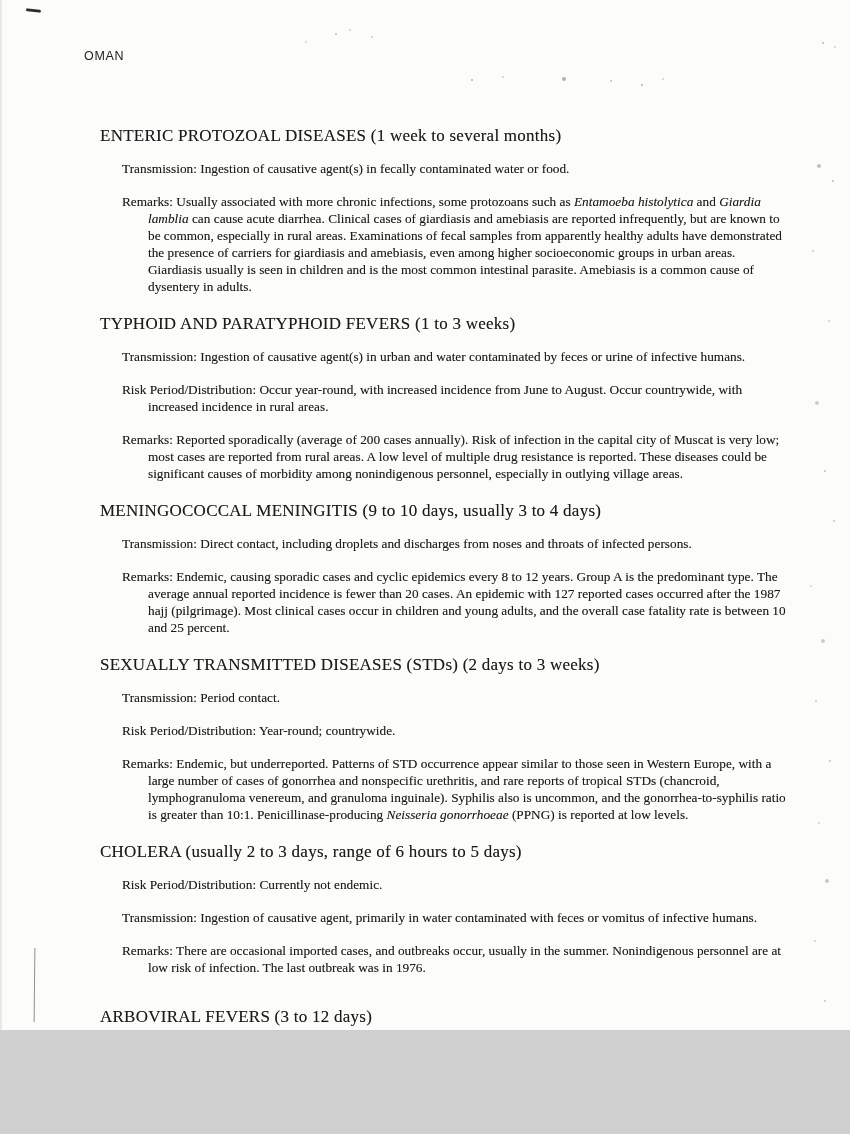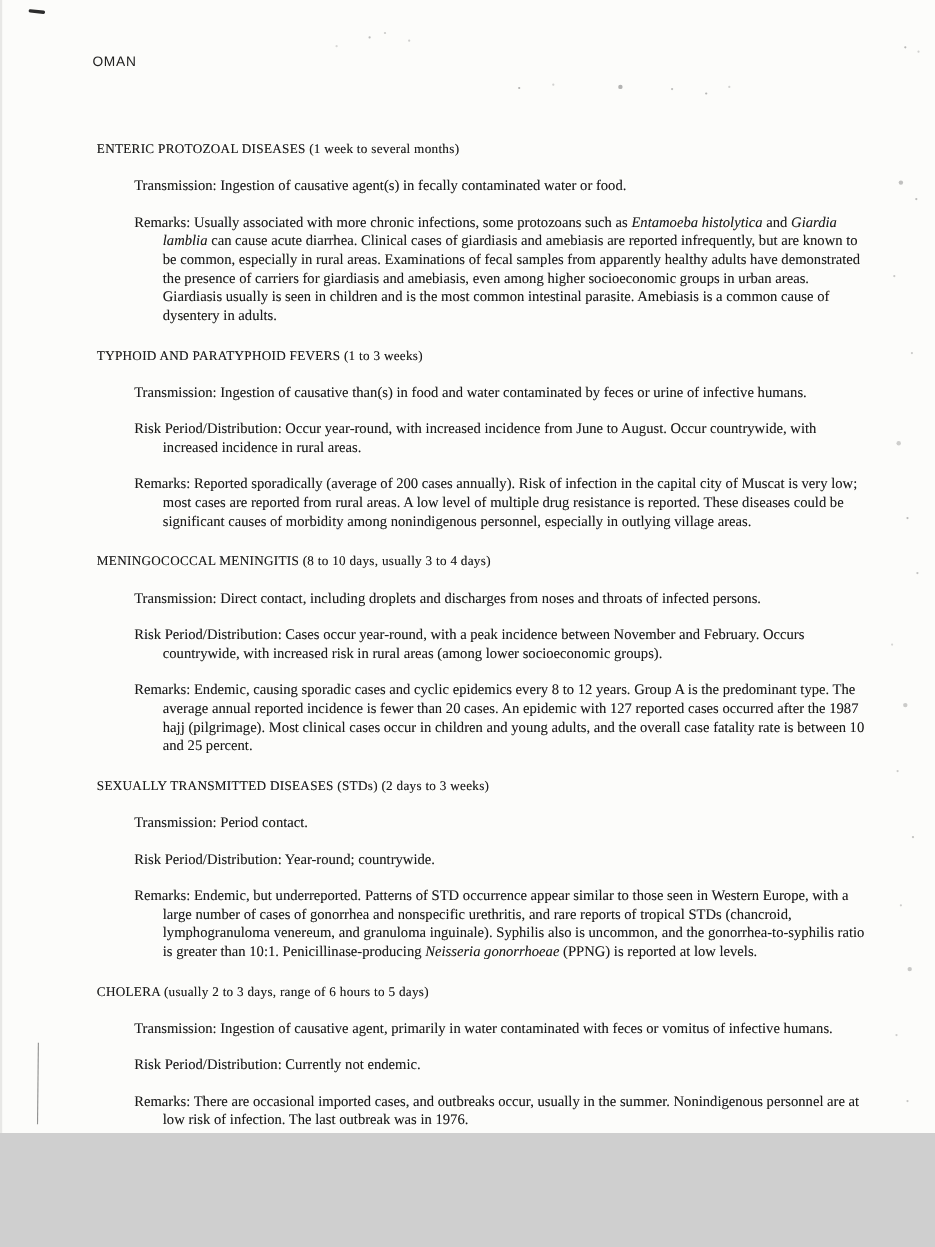--- a/index.html
+++ b/index.html
@@ -19,22 +19,22 @@
   .doc-header {
     font-family: "Liberation Sans", sans-serif;
     font-size: 12.5px;
     letter-spacing: .7px;
     color: #222;
   }
   .sections { margin-top: 62px; }
   .disease-section { margin: 0 0 20px 0; }
   .disease-section:last-child { margin-top: 32px; }
   .section-heading {
-    margin: 4px;
-    font-size: 12px;
+    margin: 16px;
+    font-size: 17px;
     font-weight: 400;
     letter-spacing: .25px;
     text-shadow: 0 0 .5px rgba(0,0,0,.4);
   }
   .entry {
     margin: 16px;
     padding-left: 48px;
     text-indent: -26px;
     text-shadow: 0 0 .5px rgba(0,0,0,.35);
   }
@@ -104,49 +104,48 @@
     <h2 class="section-heading">ENTERIC PROTOZOAL DISEASES (1 week to several months)</h2>
     <div class="section-entries">
             <p class="entry"><span>Transmission: </span><span>Ingestion of causative agent(s) in fecally contaminated water or food.</span></p>
             <p class="entry"><span>Remarks: </span><span>Usually associated with more chronic infections, some protozoans such as </span><i>Entamoeba histolytica</i><span> and </span><i>Giardia lamblia</i><span> can cause acute diarrhea. Clinical cases of giardiasis and amebiasis are reported infrequently, but are known to be common, especially in rural areas. Examinations of fecal samples from apparently healthy adults have demonstrated the presence of carriers for giardiasis and amebiasis, even among higher socioeconomic groups in urban areas. Giardiasis usually is seen in children and is the most common intestinal parasite. Amebiasis is a common cause of dysentery in adults.</span></p>
           </div>
   </section>
 
   <section class="disease-section">
     <h2 class="section-heading">TYPHOID AND PARATYPHOID FEVERS (1 to 3 weeks)</h2>
     <div class="section-entries">
-            <p class="entry"><span>Transmission: </span><span>Ingestion of causative than(s) in food and water contaminated by feces or urine of infective humans.</span></p>
+            <p class="entry"><span>Transmission: </span><span>Ingestion of causative agent(s) in urban and water contaminated by feces or urine of infective humans.</span></p>
             <p class="entry"><span>Risk Period/Distribution: </span><span>Occur year-round, with increased incidence from June to August. Occur countrywide, with increased incidence in rural areas.</span></p>
             <p class="entry"><span>Remarks: </span><span>Reported sporadically (average of 200 cases annually).  Risk of infection in the capital city of Muscat is very low; most cases are reported from rural areas. A low level of multiple drug resistance is reported. These diseases could be significant causes of morbidity among nonindigenous personnel, especially in outlying village areas.</span></p>
           </div>
   </section>
 
   <section class="disease-section">
-    <h2 class="section-heading">MENINGOCOCCAL MENINGITIS (8 to 10 days, usually 3 to 4 days)</h2>
+    <h2 class="section-heading">MENINGOCOCCAL MENINGITIS (9 to 10 days, usually 3 to 4 days)</h2>
     <div class="section-entries">
             <p class="entry"><span>Transmission: </span><span>Direct contact, including droplets and discharges from noses and throats of infected persons.</span></p>
-            <p class="entry"><span>Risk Period/Distribution: </span><span>Cases occur year-round, with a peak incidence between November and February. Occurs countrywide, with increased risk in rural areas (among lower socioeconomic groups).</span></p>
             <p class="entry"><span>Remarks: </span><span>Endemic, causing sporadic cases and cyclic epidemics every 8 to 12 years. Group A is the predominant type. The average annual reported incidence is fewer than 20 cases. An epidemic with 127 reported cases occurred after the 1987 hajj (pilgrimage). Most clinical cases occur in children and young adults, and the overall case fatality rate is between 10 and 25 percent.</span></p>
           </div>
   </section>
 
   <section class="disease-section">
     <h2 class="section-heading">SEXUALLY TRANSMITTED DISEASES (STDs) (2 days to 3 weeks)</h2>
     <div class="section-entries">
             <p class="entry"><span>Transmission: </span><span>Period contact.</span></p>
             <p class="entry"><span>Risk Period/Distribution: </span><span>Year-round; countrywide.</span></p>
             <p class="entry"><span>Remarks: </span><span>Endemic, but underreported. Patterns of STD occurrence appear similar to those seen in Western Europe, with a large number of cases of gonorrhea and nonspecific urethritis, and rare reports of tropical STDs (chancroid, lymphogranuloma venereum, and granuloma inguinale). Syphilis also is uncommon, and the gonorrhea-to-syphilis ratio is greater than 10:1. Penicillinase-producing </span><i>Neisseria gonorrhoeae</i><span> (PPNG) is reported at low levels.</span></p>
           </div>
   </section>
 
   <section class="disease-section">
     <h2 class="section-heading">CHOLERA (usually 2 to 3 days, range of 6 hours to 5 days)</h2>
     <div class="section-entries">
+            <p class="entry"><span>Risk Period/Distribution: </span><span>Currently not endemic.</span></p>
             <p class="entry"><span>Transmission: </span><span>Ingestion of causative agent, primarily in water contaminated with feces or vomitus of infective humans.</span></p>
-            <p class="entry"><span>Risk Period/Distribution: </span><span>Currently not endemic.</span></p>
             <p class="entry"><span>Remarks: </span><span>There are occasional imported cases, and outbreaks occur, usually in the summer. Nonindigenous personnel are at low risk of infection. The last outbreak was in 1976.</span></p>
           </div>
   </section>
 
   <section class="disease-section">
     <h2 class="section-heading">ARBOVIRAL FEVERS (3 to 12 days)</h2>
     <div class="section-entries">
             <p class="entry"><span>Sandfly fever may be circulating at a low level, but no serological studies or clinical cases noses been</span></p>
           </div>
   </section>

